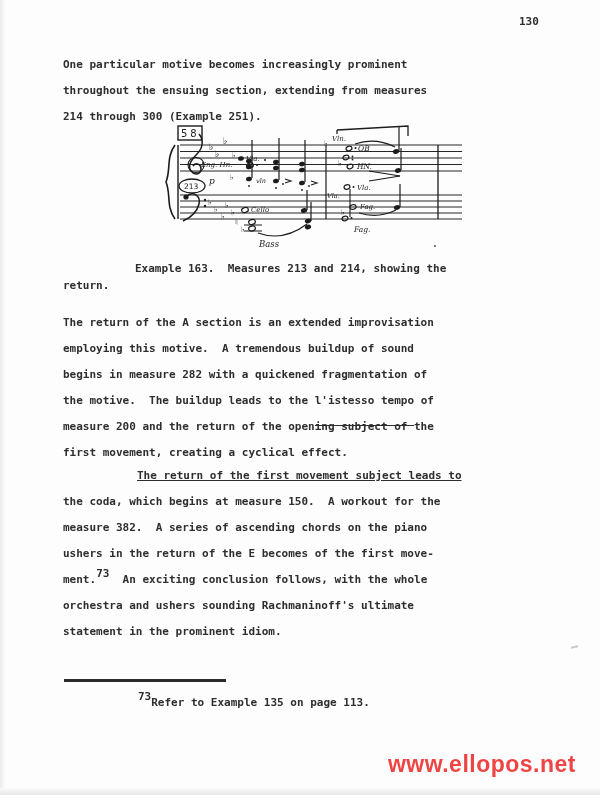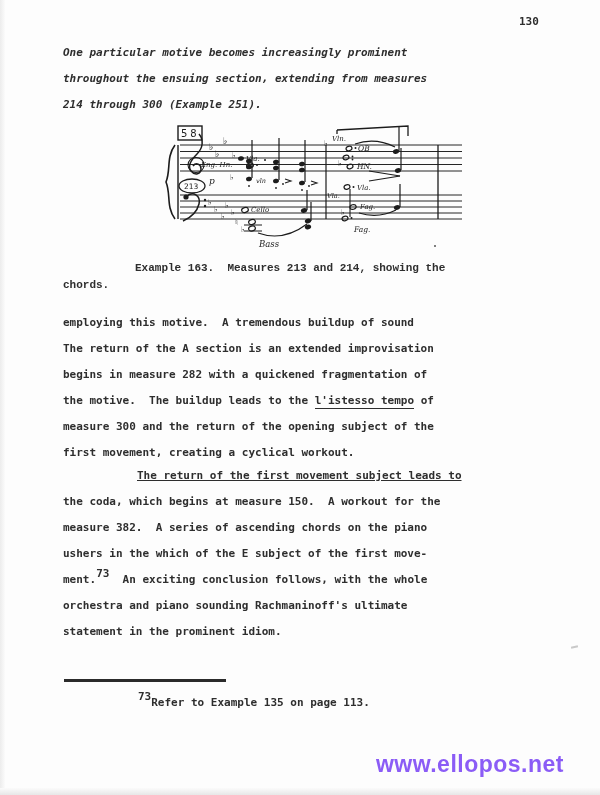--- a/index.html
+++ b/index.html
@@ -9,46 +9,46 @@
     font-family:"DejaVu Sans Mono","Liberation Mono",monospace;
     color:#2e2e2e;
   }
   .edge-left{position:absolute;left:0;top:0;width:5px;height:100%;
     background:linear-gradient(to right,#ececec,#fbfbfb);}
   .edge-bottom{position:absolute;left:0;bottom:0;width:100%;height:7px;
     background:linear-gradient(to bottom,#fbfbfb,#e7e7e7);}
   .tw{ font-size:11px; font-weight:bold; letter-spacing:0; }
   .block{ position:absolute; left:63px; }
   .line{ white-space:pre; line-height:26px; height:26px; }
-  .cap-line{ white-space:pre; line-height:17px; height:17px;font-family:Liberation Mono, monospace; }
+  .cap-line{ white-space:pre; line-height:17px; height:17px; }
   .indent{ padding-left:74px;text-decoration:underline; }
-  .u{ border-bottom:1.6px solid #2e2e2e; padding-bottom:1px; }
+  .u{ border-bottom:1.6px solid #2e2e2e; padding-bottom:18px; }
   .sup{ position:relative; top:-6px; }
   #page-number{ position:absolute; left:519px; top:12px; line-height:20px;}
   #music-figure{ position:absolute; left:78px; top:120px; width:395px; height:137px; }
   #music-figure svg{ display:block; }
   .mtext{ font-family:"DejaVu Serif","Liberation Serif",serif; font-style:italic; fill:#1c1c1c; }
   .msym{ font-family:"DejaVu Sans",sans-serif; fill:#1c1c1c; }
   #footnote-rule{ position:absolute; left:64px; top:679px; width:162px; height:2.5px; background:#2b2b2b; }
-  #watermark{ position:absolute; right:36px; top:751px;
+  #watermark{ position:absolute; right:24px; top:751px;
     font-family:"Liberation Sans","DejaVu Sans",sans-serif;
-    font-weight:bold; font-size:23px; letter-spacing:0.5px; color:#8b5cf6; }
+    font-weight:bold; font-size:23px; letter-spacing:0.5px; color:#ef4444; }
   #speck{ position:absolute; left:571px; top:646px; width:7px; height:2px;
     background:#c9c9c9; transform:rotate(-12deg); }
 </style>
 </head>
 <body>
 
 <div id="page">
   <div class="edge-left"></div>
   <div class="edge-bottom"></div>
 
   <div id="page-number" class="tw">130</div>
 
-  <div class="block tw" style="top:40px;font-style:italic;">
+  <div class="block tw" style="top:52px;">
     <div class="line">One particular motive becomes increasingly prominent</div>
     <div class="line">throughout the ensuing section, extending from measures</div>
     <div class="line">214 through 300 (Example 251).</div>
   </div>
 
   <div id="music-figure">
     <svg width="395" height="137" viewBox="0 0 395 137">
       <g stroke="#262626" stroke-width="1">
         <line x1="102" y1="25" x2="384" y2="25"></line>
         <line x1="102" y1="31.5" x2="384" y2="31.5"></line>
@@ -206,39 +206,39 @@
         <ellipse cx="267" cy="98.5" rx="3" ry="2.2" transform="rotate(-15 267 98.5)" fill="none" stroke="#1c1c1c" stroke-width="1.2"></ellipse>
         <circle cx="273.5" cy="98" r="1" fill="#1c1c1c"></circle>
       </g>
       <text x="276" y="112" font-size="7.5" class="mtext">Fag.</text>
       <circle cx="357" cy="126" r="1" fill="#555"></circle>
     </svg>
   </div>
 
   <div class="block tw" style="top:260px;">
     <div class="cap-line" style="padding-left:72px;">Example 163.  Measures 213 and 214, showing the</div>
-    <div class="cap-line">chords.</div>
+    <div class="cap-line">return.</div>
   </div>
 
   <div class="block tw" style="top:310px;">
+    <div class="line">The return of the A section is an extended improvisation</div>
     <div class="line">employing this motive.  A tremendous buildup of sound</div>
-    <div class="line">The return of the A section is an extended improvisation</div>
     <div class="line">begins in measure 282 with a quickened fragmentation of</div>
     <div class="line"><span>the motive.  The buildup leads to the </span><span class="u">l'istesso tempo</span><span> of</span></div>
-    <div class="line">measure 300 and the return of the opening subject of the</div>
-    <div class="line">first movement, creating a cyclical workout.</div>
+    <div class="line">measure 200 and the return of the opening subject of the</div>
+    <div class="line">first movement, creating a cyclical effect.</div>
   </div>
 
   <div class="block tw" style="top:463px;">
     <div class="line indent">The return of the first movement subject leads to</div>
     <div class="line">the coda, which begins at measure 150.  A workout for the</div>
     <div class="line">measure 382.  A series of ascending chords on the piano</div>
-    <div class="line">ushers in the which of the E subject of the first move-</div>
+    <div class="line">ushers in the return of the E becomes of the first move-</div>
     <div class="line"><span>ment.</span><span class="sup">73</span><span>  An exciting conclusion follows, with the whole</span></div>
-    <div class="line">orchestra and piano sounding Rachmaninoff's ultimate</div>
+    <div class="line">orchestra and ushers sounding Rachmaninoff's ultimate</div>
     <div class="line">statement in the prominent idiom.</div>
   </div>
 
   <div id="footnote-rule"></div>
 
   <div class="block tw" style="top:690px;text-align:right;">
     <div class="line"><span style="padding-left:75px;"></span><span class="sup">73</span><span>Refer to Example 135 on page 113.</span></div>
   </div>
 
   <div id="speck"></div>

